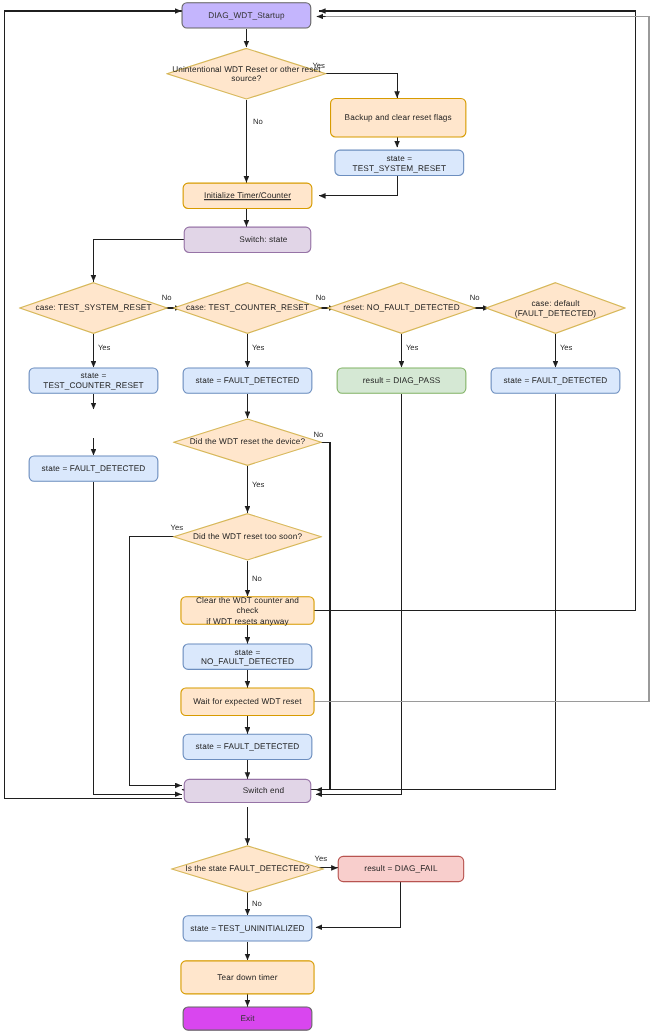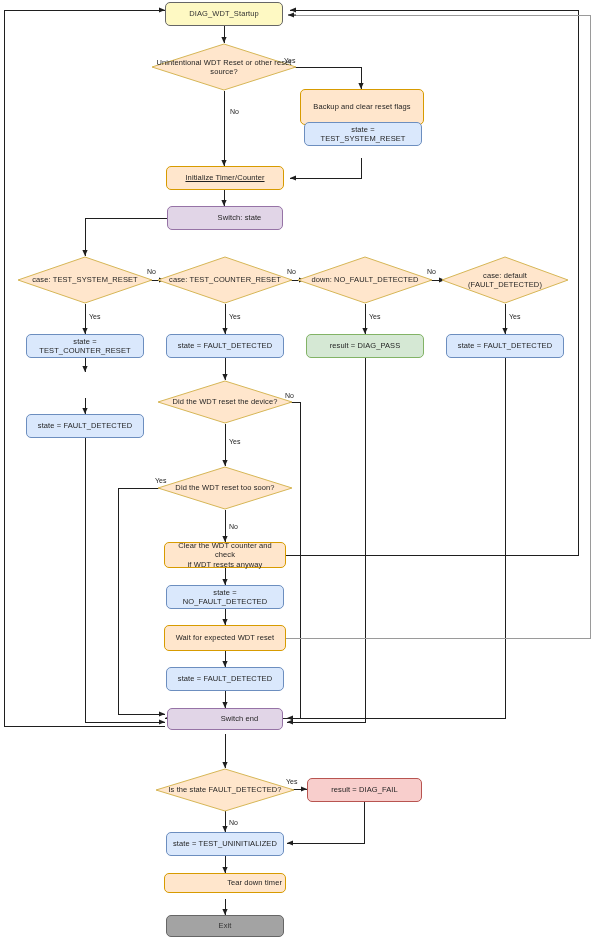--- a/index.html
+++ b/index.html
@@ -28,27 +28,27 @@
     color: #1f1f1f;
     line-height: 1.25;
     border-radius: 5px;
     border: 1px solid #999;
     background: #fff;
     padding: 1px 3px;
     z-index: 5;
     letter-spacing: 0.1px;
   }
   .node .lbl { display: block; width: 100%; }
-  .n-start  { background: #fef9c3; border-color: #666666; color: #333333; }
+  .n-start  { background: #c4b5fd; border-color: #666666; color: #333333; }
   .n-proc   { background: #ffe6cc; border-color: #d79b00; }
   .n-state  { background: #dae8fc; border-color: #6c8ebf; }
   .n-switch { background: #e1d5e7; border-color: #9673a6; padding-left: 32px; }
   .n-pass   { background: #d5e8d4; border-color: #82b366; }
   .n-fail   { background: #f8cecc; border-color: #b85450; }
-  .n-end    { background: #a3a3a3; border-color: #666666; color: #333333; }
+  .n-end    { background: #d946ef; border-color: #666666; color: #333333; }
 
   .dec {
     position: absolute;
     z-index: 5;
   }
   .dec .shape {
     position: absolute;
     inset: 0;
   }
   .dec .shape svg { display: block; width: 100%; height: 100%; }
@@ -184,21 +184,21 @@
         <polygon points="73,1 145,24 73,47 1,24" fill="#ffe6cc" stroke="#d6b656" stroke-width="1"></polygon>
       </svg>
     </span>
     <span class="txt">Unintentional WDT Reset or other reset source?</span>
   </div>
 
   <div class="node n-proc" style="left:300px; top:89px; width:124px; height:36px;">
     <span class="lbl">Backup and clear reset flags</span>
   </div>
 
-  <div class="node n-state" style="left:304px; top:122px; width:118px; height:24px;">
+  <div class="node n-state" style="left:304px; top:136px; width:118px; height:24px;">
     <span class="lbl">state = TEST_SYSTEM_RESET</span>
   </div>
 
   <div class="node n-proc" style="left:166px; top:166px; width:118px; height:24px;text-decoration:underline;">
     <span class="lbl">Initialize Timer/Counter</span>
   </div>
 
   <div class="node n-switch" style="left:167px; top:206px; width:116px; height:24px;">
     <span class="lbl">Switch: state</span>
   </div>
@@ -220,21 +220,21 @@
     </span>
     <span class="txt">case: TEST_COUNTER_RESET</span>
   </div>
 
   <div class="dec" style="left:297px; top:256px; width:136px; height:48px;">
     <span class="shape">
       <svg viewBox="0 0 136 48" preserveAspectRatio="none">
         <polygon points="68,1 135,24 68,47 1,24" fill="#ffe6cc" stroke="#d6b656" stroke-width="1"></polygon>
       </svg>
     </span>
-    <span class="txt">down: NO_FAULT_DETECTED</span>
+    <span class="txt">reset: NO_FAULT_DETECTED</span>
   </div>
 
   <div class="dec" style="left:441px; top:256px; width:128px; height:48px;">
     <span class="shape">
       <svg viewBox="0 0 128 48" preserveAspectRatio="none">
         <polygon points="64,1 127,24 64,47 1,24" fill="#ffe6cc" stroke="#d6b656" stroke-width="1"></polygon>
       </svg>
     </span>
     <span class="txt">
       <span>
@@ -316,21 +316,21 @@
   </div>
 
   <div class="node n-fail" style="left:307px; top:778px; width:115px; height:24px;">
     <span class="lbl">result = DIAG_FAIL</span>
   </div>
 
   <div class="node n-state" style="left:166px; top:832px; width:118px; height:24px;">
     <span class="lbl">state = TEST_UNINITIALIZED</span>
   </div>
 
-  <div class="node n-proc" style="left:164px; top:873px; width:122px; height:20px;text-align:right;">
+  <div class="node n-proc" style="left:164px; top:873px; width:122px; height:31px;">
     <span class="lbl">Tear down timer</span>
   </div>
 
   <div class="node n-end" style="left:166px; top:915px; width:118px; height:22px;">
     <span class="lbl">Exit</span>
   </div>
 
   <span class="elabel" style="left:284px; top:57px;">Yes</span>
   <span class="elabel" style="left:230px; top:108px;">No</span>
 

